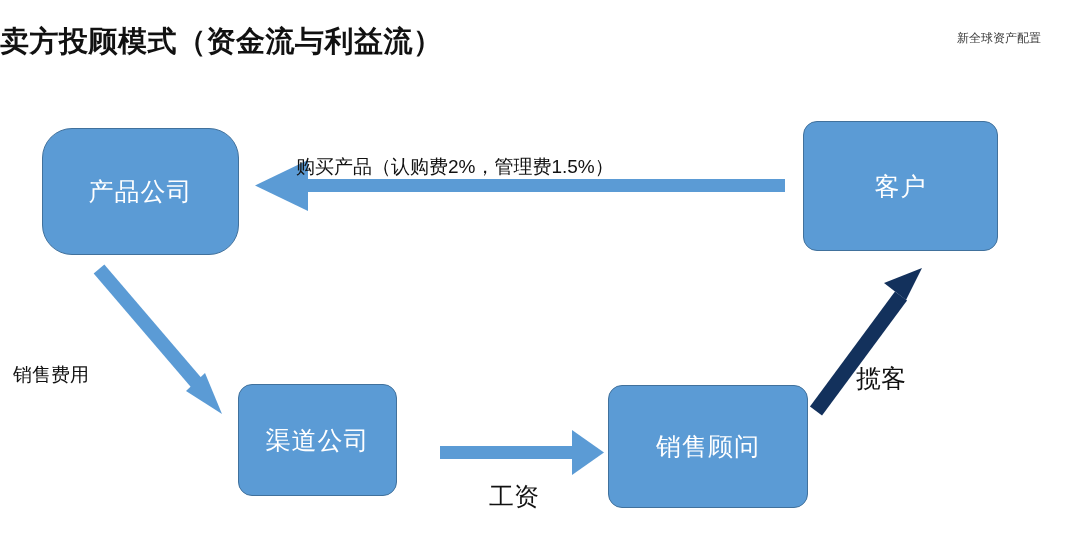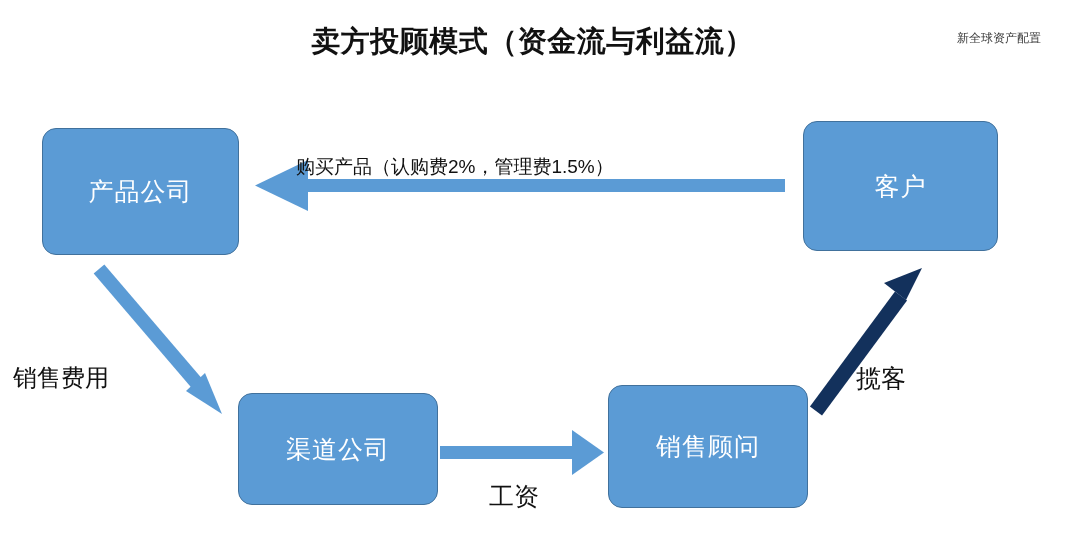--- a/index.html
+++ b/index.html
@@ -18,21 +18,20 @@
     height: 536px;
     background: #ffffff;
     overflow: hidden;
   }
   
   #diagram-title {
     position: absolute;
     left: 0;
     top: 22px;
     width: 1065px;
-    text-align: center;
     font-size: 29px;
     font-weight: bold;
     color: #111111;
     letter-spacing: 0.5px;
     white-space: nowrap;
   }
   
   #watermark {
     position: absolute;
     right: 24px;
@@ -49,34 +48,34 @@
     background: #5B9BD5;
     border: 1px solid #41719C;
     display: flex;
     align-items: center;
     justify-content: center;
     color: #ffffff;
     font-size: 25px;
     letter-spacing: 1px;
     user-select: none;
   }
-  #node-product  { left: 42px;  top: 128px; width: 197px; height: 127px; }
+  #node-product  { left: 42px;  top: 128px; width: 197px; height: 127px; border-radius: 30px; }
   #node-customer { left: 803px; top: 121px; width: 195px; height: 130px; text-align: right; }
-  #node-channel  { left: 238px; top: 393px; width: 200px; height: 112px; }
+  #node-channel  { left: 238px; top: 384px; width: 159px; height: 112px; }
   #node-advisor  { left: 608px; top: 385px; width: 200px; height: 123px; font-family: Liberation Mono, monospace; }
 
   
   .edge-label {
     position: absolute;
     color: #111111;
     white-space: nowrap;
     user-select: none;
   }
   #label-buy     { left: 296px; top: 122px; font-size: 19px; margin-top: 32px; }
-  #label-salesfee{ left: 13px;  top: 362px; font-size: 24px; }
+  #label-salesfee{ left: 13px;  top: 362px; font-size: 19px; }
   #label-salary  { left: 489px; top: 480px; font-size: 25px; }
   #label-recruit { left: 856px; top: 362px; font-size: 25px; }
 
   
   #arrow-layer {
     position: absolute;
     left: 0;
     top: 0;
     width: 1065px;
     height: 536px;

